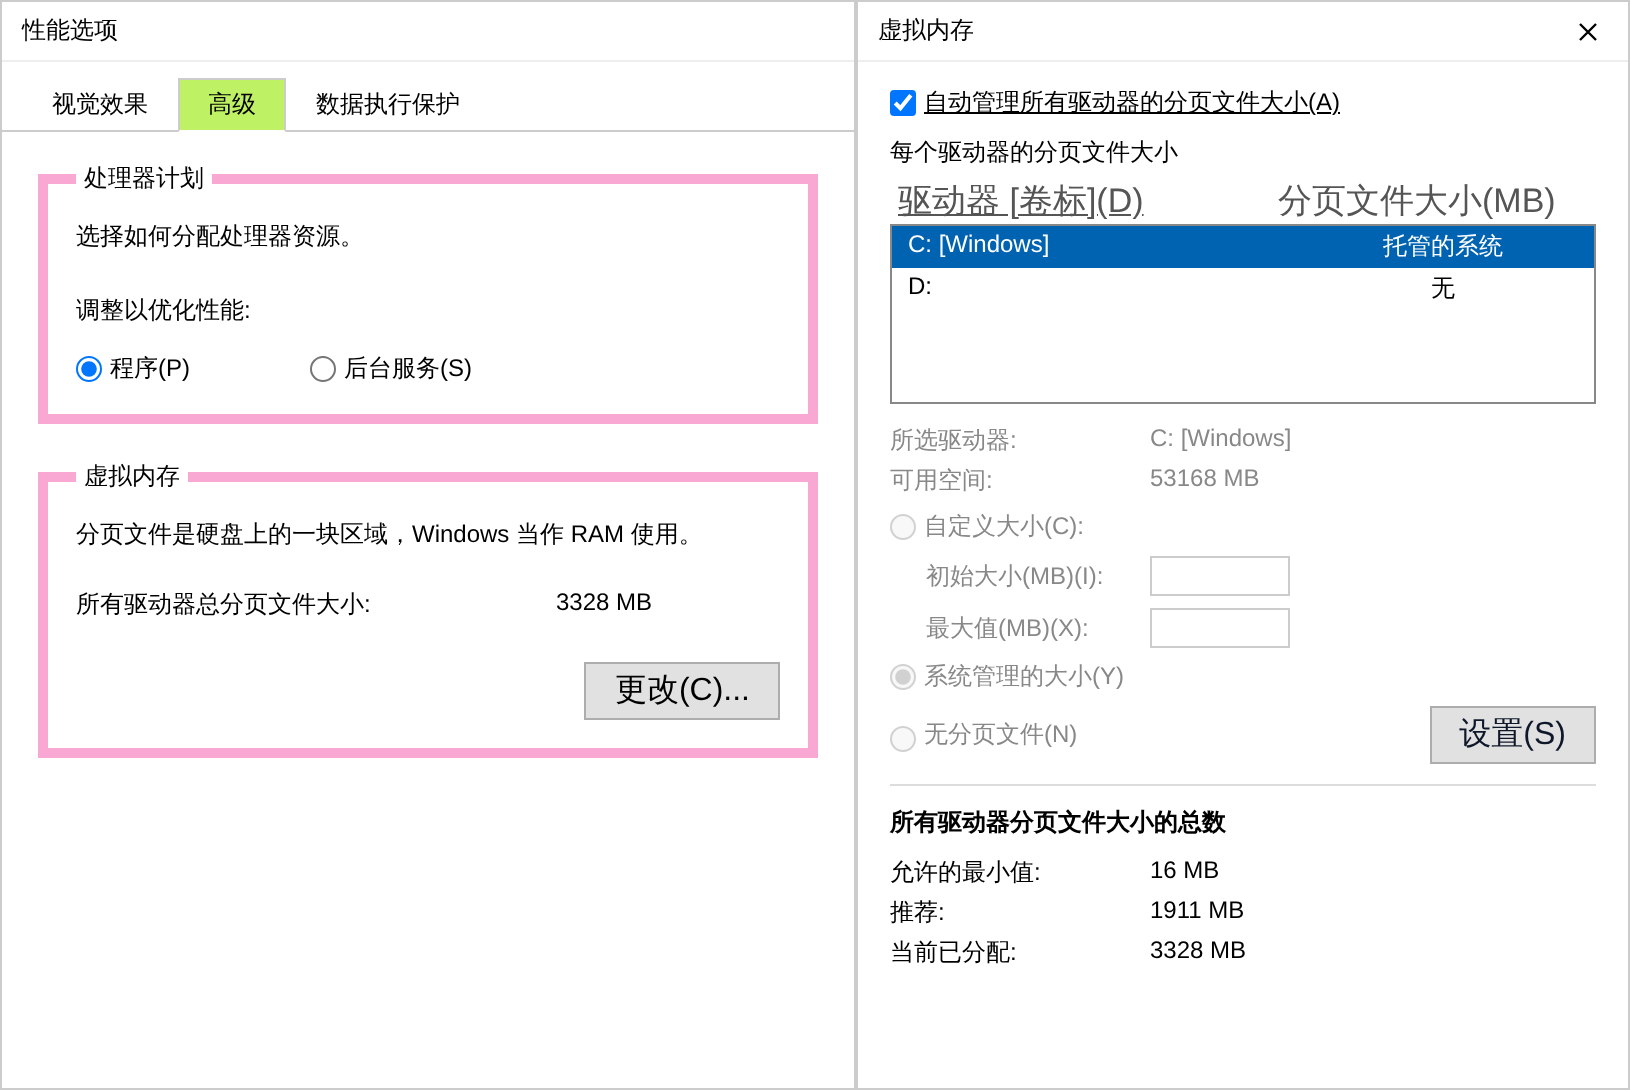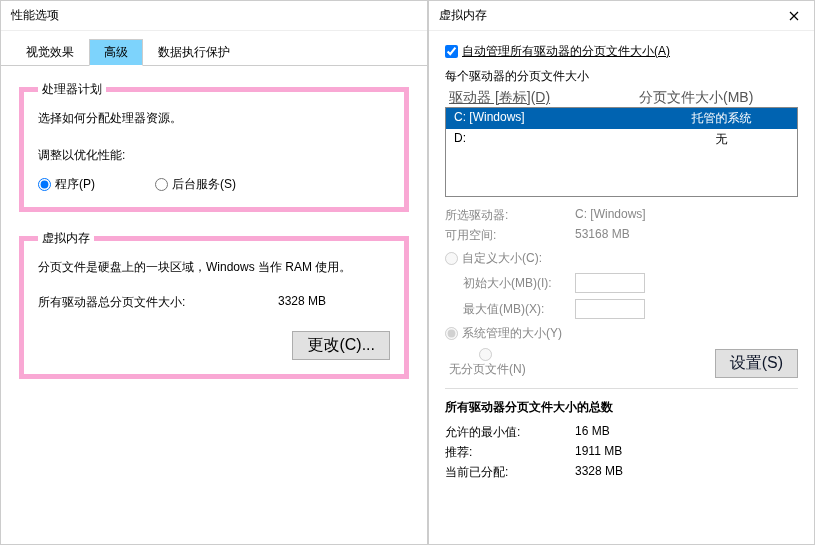--- a/index.html
+++ b/index.html
@@ -53,21 +53,21 @@
     .tab {
       padding: 4px 14px;
       border: 1px solid transparent;
       border-bottom: none;
       cursor: pointer;
       margin-bottom: -1px;
       font-size: 12px;
     }
     .tab.active {
       border-color: #ccc;
-      background: #7dd3fc;
+      background: #bef264;
       border-bottom: 1px solid #fff;
     }
     .content { padding: 15px 18px; }
     fieldset {
       border: 5px solid #f9a8d4;
       margin-bottom: 18px;
       padding: 12px 14px 14px 14px;
     }
     legend { padding: 0 4px; font-size: 12px; }
     .row { margin-bottom: 10px; }
@@ -94,21 +94,21 @@
     .kv .v { }
     
     .content-r { padding: 12px 16px; }
     .auto-check { display:flex; align-items:center; gap:4px; margin-bottom: 8px;}
     .auto-check label { text-decoration: none; }
     .u { text-decoration: underline; }
     .section-label { margin-bottom: 4px; }
     .drive-header {
       display: flex;
       color: #555;
-      font-size: 14px;
+      font-size: 17px;
       padding: 0 4px;
     }
     .drive-header .col1 { width: 190px;}
     .drive-header .col2 { }
     .drive-list {
       border: 1px solid #888;
       height: 90px;
       overflow: auto;
       background: #fff;
       margin-bottom: 10px;
@@ -236,21 +236,21 @@
       <div class="size-row">
         <div class="k" style="padding-left:18px">最大值(MB)(X):</div>
         <input class="size-input" disabled="" style="">
       </div>
 
       <div class="size-row">
         <input type="radio" name="pf" disabled="" checked="" style="">
         <span style="margin-left:4px">系统管理的大小(Y)</span>
       </div>
       <div class="size-row" style="justify-content:space-between; align-items:center;">
-        <div style="display:flex;align-items:center;flex-direction:column;">
+        <div style="display:flex;align-items:flex-end;">
           <input type="radio" name="pf" disabled="" style="">
           <span style="margin-left:4px">无分页文件(N)</span>
         </div>
         <button class="btn" disabled="">设置(S)</button>
       </div>
     </div>
 
     <hr class="sep">
 
     <div class="totals-title">所有驱动器分页文件大小的总数</div>

